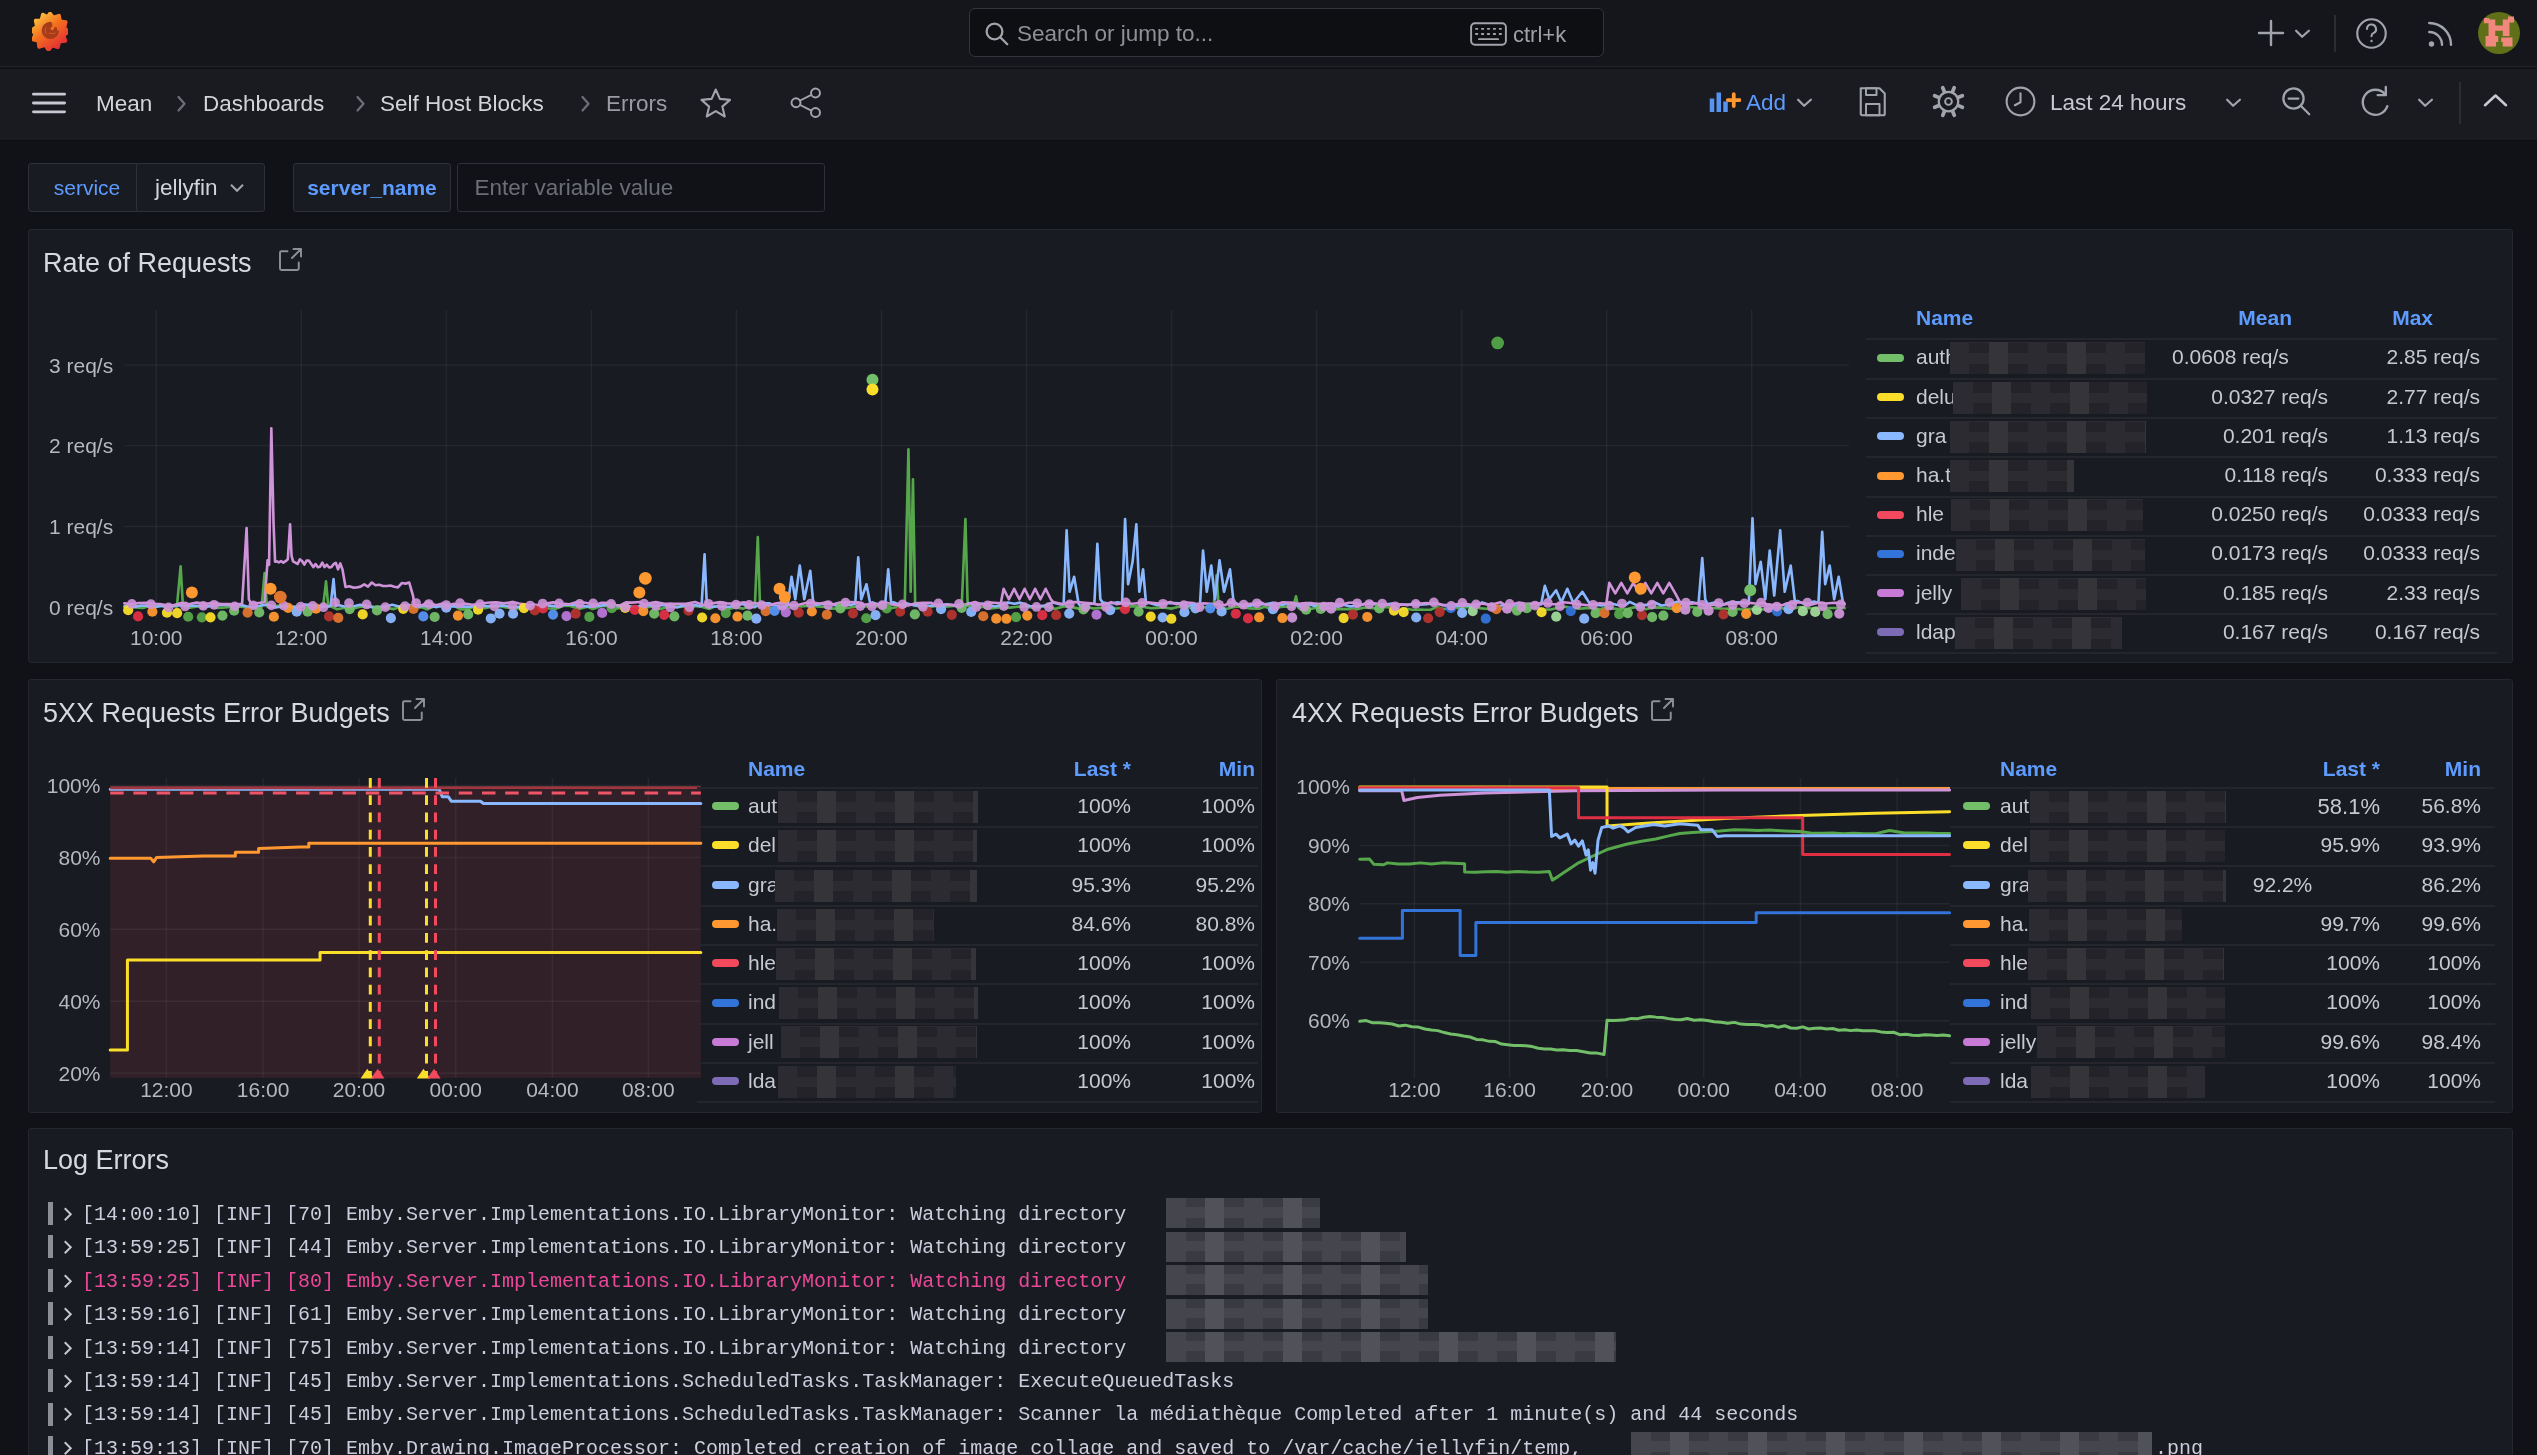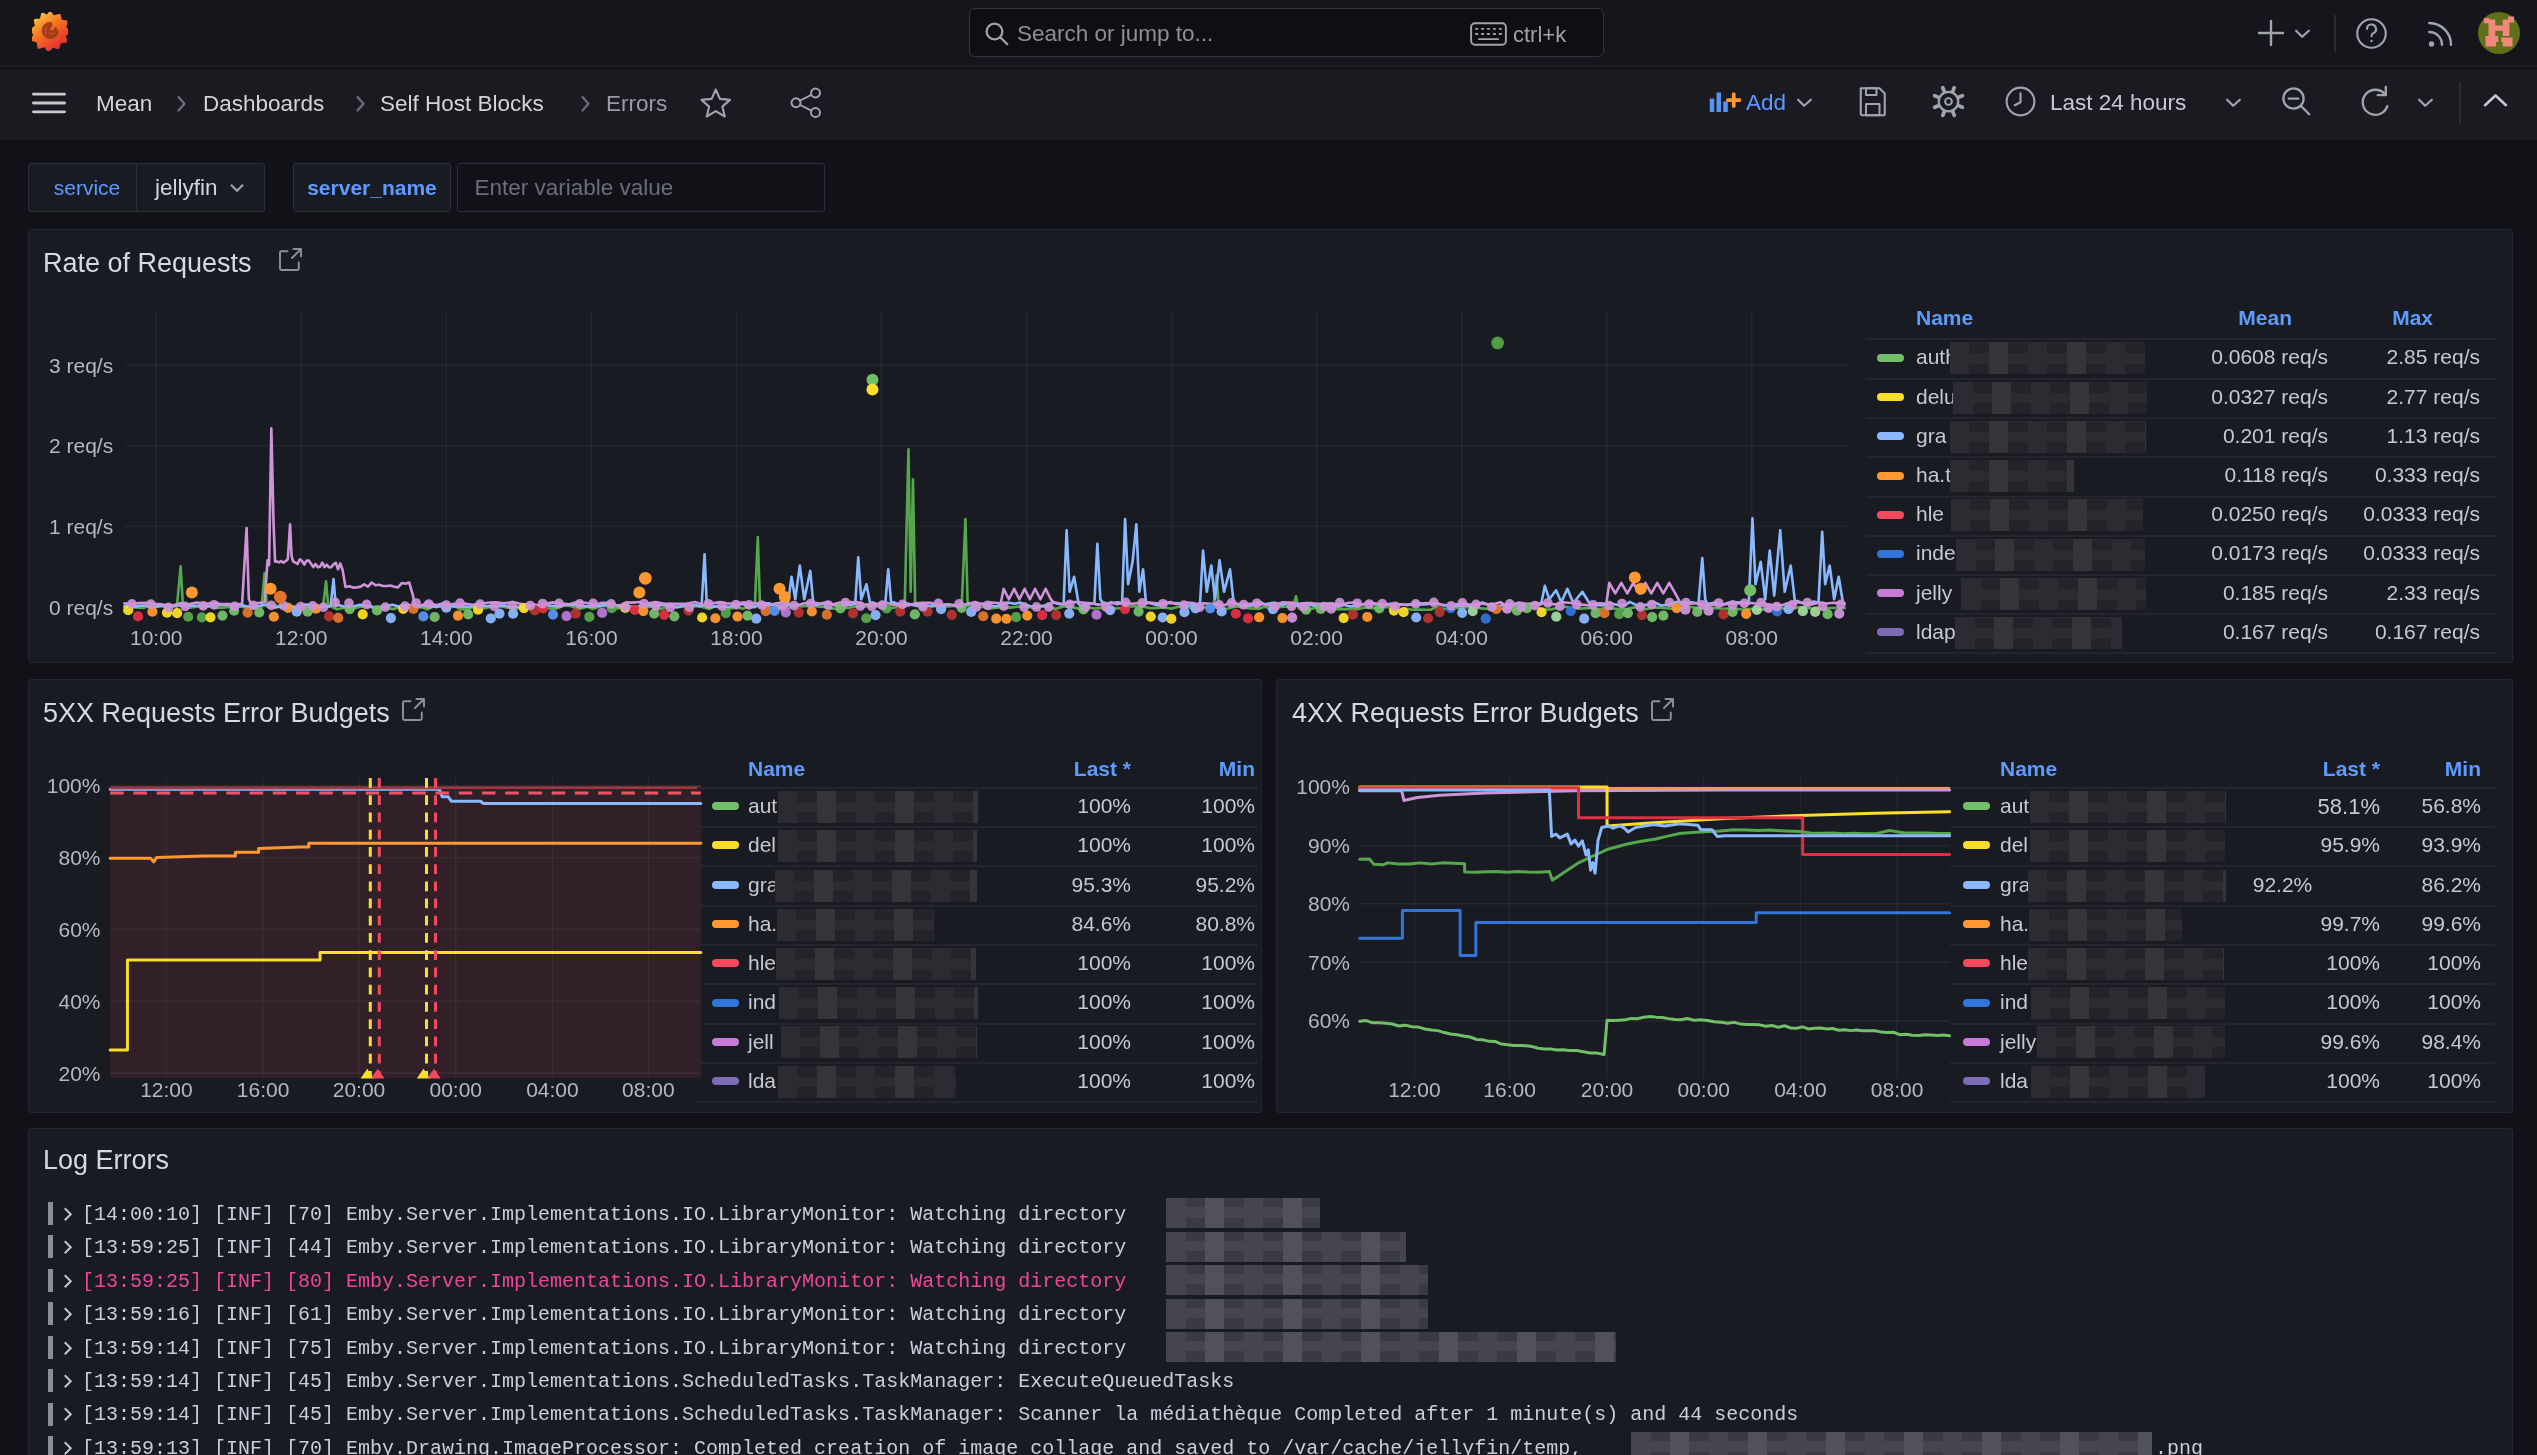--- a/index.html
+++ b/index.html
@@ -470,21 +470,21 @@
 <div style="position:absolute;left:1866px;top:417px;width:631px;height:1.5px;background:#24262c"></div>
 <div style="position:absolute;left:1866px;top:456px;width:631px;height:1.5px;background:#24262c"></div>
 <div style="position:absolute;left:1866px;top:496px;width:631px;height:1.5px;background:#24262c"></div>
 <div style="position:absolute;left:1866px;top:535px;width:631px;height:1.5px;background:#24262c"></div>
 <div style="position:absolute;left:1866px;top:574px;width:631px;height:1.5px;background:#24262c"></div>
 <div style="position:absolute;left:1866px;top:613px;width:631px;height:1.5px;background:#24262c"></div>
 <div style="position:absolute;left:1866px;top:652px;width:631px;height:1.5px;background:#24262c"></div>
 <div style="position:absolute;left:1877px;top:354px;width:27px;height:8.2px;border-radius:4.5px;background:#73bf69"></div>
 <div style="position:absolute;left:1916px;top:345px;font-size:21px;color:#c7c8d1">auth</div>
 <div style="position:absolute;left:1950px;top:342px;width:195px;height:31.5px;background-color:#232329;background-image:repeating-linear-gradient(90deg,#2b2b31 0 19.5px, transparent 19.5px 39px, #343439 39px 58px, transparent 58px 78px),repeating-linear-gradient(0deg, transparent 0 10.5px, #2b2b31 10.5px 21px);"></div>
-<div style="position:absolute;left:2133px;top:345px;width:195px;text-align:right;font-size:21px;color:#c7c8d1">0.0608 req/s</div>
+<div style="position:absolute;left:2133px;top:345px;width:195px;text-align:center;font-size:21px;color:#c7c8d1">0.0608 req/s</div>
 <div style="position:absolute;left:2285px;top:345px;width:195px;text-align:right;font-size:21px;color:#c7c8d1">2.85 req/s</div>
 <div style="position:absolute;left:1877px;top:393px;width:27px;height:8.2px;border-radius:4.5px;background:#fade2a"></div>
 <div style="position:absolute;left:1916px;top:385px;font-size:21px;color:#c7c8d1">delu</div>
 <div style="position:absolute;left:1953px;top:382px;width:194px;height:31.5px;background-color:#232329;background-image:repeating-linear-gradient(90deg,#2b2b31 0 19.5px, transparent 19.5px 39px, #343439 39px 58px, transparent 58px 78px),repeating-linear-gradient(0deg, transparent 0 10.5px, #2b2b31 10.5px 21px);"></div>
 <div style="position:absolute;left:2133px;top:385px;width:195px;text-align:right;font-size:21px;color:#c7c8d1">0.0327 req/s</div>
 <div style="position:absolute;left:2285px;top:385px;width:195px;text-align:right;font-size:21px;color:#c7c8d1">2.77 req/s</div>
 <div style="position:absolute;left:1877px;top:432px;width:27px;height:8.2px;border-radius:4.5px;background:#8ab8ff"></div>
 <div style="position:absolute;left:1916px;top:424px;font-size:21px;color:#c7c8d1">gra</div>
 <div style="position:absolute;left:1950px;top:421px;width:196px;height:31.5px;background-color:#232329;background-image:repeating-linear-gradient(90deg,#2b2b31 0 19.5px, transparent 19.5px 39px, #343439 39px 58px, transparent 58px 78px),repeating-linear-gradient(0deg, transparent 0 10.5px, #2b2b31 10.5px 21px);"></div>
 <div style="position:absolute;left:2133px;top:424px;width:195px;text-align:right;font-size:21px;color:#c7c8d1">0.201 req/s</div>

